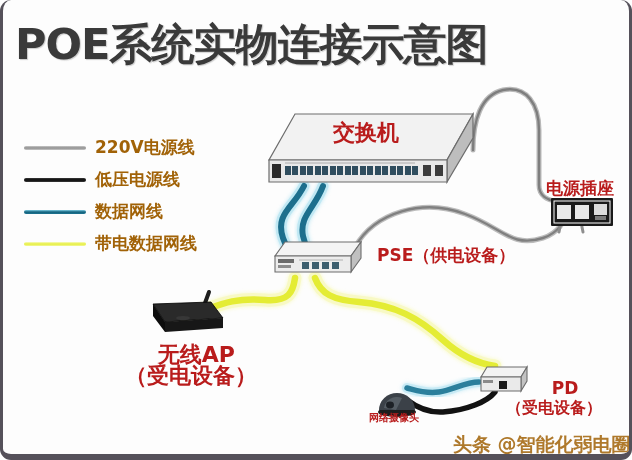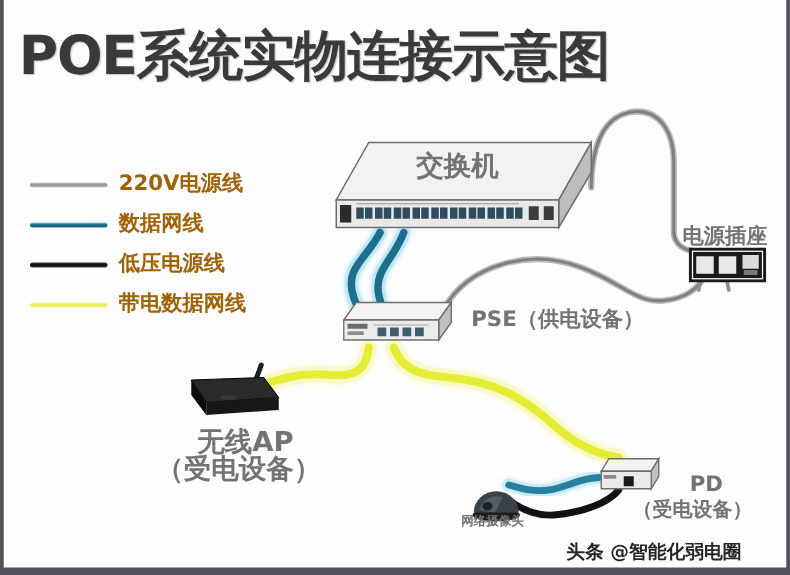--- a/index.html
+++ b/index.html
@@ -11,20 +11,21 @@
     position:relative;
   }
   #stage{
     position:absolute;left:0;top:0;width:632px;height:460px;
     background:#fdfdfd;
     border-left:3px solid #55515a;
     border-right:3px solid #55515a;
     border-bottom:6px solid #55515a;
     box-sizing:border-box;
     overflow:hidden;
+    border-radius:11px;
   }
   
   #title{
     position:absolute;left:12px;top:16px;width:600px;
     font-size:43px;font-weight:bold;color:#3a3a3a;
     letter-spacing:-1px;
     font-family:"DejaVu Sans","Liberation Sans",sans-serif;
     text-shadow:1px 1px 1px rgba(160,160,160,.55);
     white-space:nowrap;
   }
@@ -36,34 +37,34 @@
   }
   .lg-label{
     position:absolute;left:76px;top:0px;
     font-size:17px;font-weight:bold;color:#a16207;
     white-space:nowrap;line-height:24px;
   }
   
   svg.layer{position:absolute;left:0;top:0;width:632px;height:460px;overflow:visible;}
   
   .dev-label{
-    position:absolute;font-weight:bold;color:#737373;white-space:nowrap;
+    position:absolute;font-weight:bold;color:#b91c1c;white-space:nowrap;
     text-align:center;
   }
   #lbl-switch{left:330px;top:118px;font-size:22px;}
   #lbl-socket{left:543px;top:177px;font-size:17px;}
   #lbl-pse{left:374px;top:244px;font-size:17px;}
   #lbl-ap{left:122px;top:344px;font-size:22px;line-height:21px;width:110px;text-align:right;}
   #lbl-pd{left:525px;top:378px;font-size:17px;line-height:20px;}
   #lbl-pd .pd-sub{font-size:16px;margin-left:-22px;display:block;}
   #lbl-cam{left:336px;top:410px;font-size:10px;line-height:16px;width:110px;}
   
   #watermark{
     position:absolute;left:450px;top:432px;
-    font-size:15px;font-weight:bold;color:#000000;white-space:nowrap;
+    font-size:19px;font-weight:bold;color:#a16207;white-space:nowrap;
     opacity:.85;
   }
   
   .hw{position:absolute;}
 
   
   #switch{left:262px;top:112px;width:212px;height:82px;}
   
   #pse{left:266px;top:240px;width:98px;height:38px;}
   
@@ -250,28 +251,28 @@
   <div class="dev-label" id="lbl-cam">
     <span>网络摄像头</span><br>
   </div>
 
   <div id="legend">
     <div class="lg-row">
       <span class="lg-line" style="background:linear-gradient(to bottom,#c8c8c8,#8f8f8f,#c8c8c8);"></span>
       <span class="lg-label">220V电源线</span>
     </div>
     <div class="lg-row">
+      <span class="lg-line" style="background:linear-gradient(to bottom,#3a3a3a,#0a0a0a,#3a3a3a);"></span>
+      <span class="lg-label">低压电源线</span>
+    </div>
+    <div class="lg-row">
       <span class="lg-line" style="background:linear-gradient(to bottom,#7fcfe4,#14627d,#1d7390);"></span>
       <span class="lg-label">数据网线</span>
     </div>
     <div class="lg-row">
-      <span class="lg-line" style="background:linear-gradient(to bottom,#3a3a3a,#0a0a0a,#3a3a3a);"></span>
-      <span class="lg-label">低压电源线</span>
-    </div>
-    <div class="lg-row">
       <span class="lg-line" style="background:linear-gradient(to bottom,#f8fbc0,#e6ee3c,#f2f79a);"></span>
       <span class="lg-label">带电数据网线</span>
     </div>
   </div>
 
   <div id="watermark">头条 @智能化弱电圈</div>
 
 </div>
 
 </body></html>

